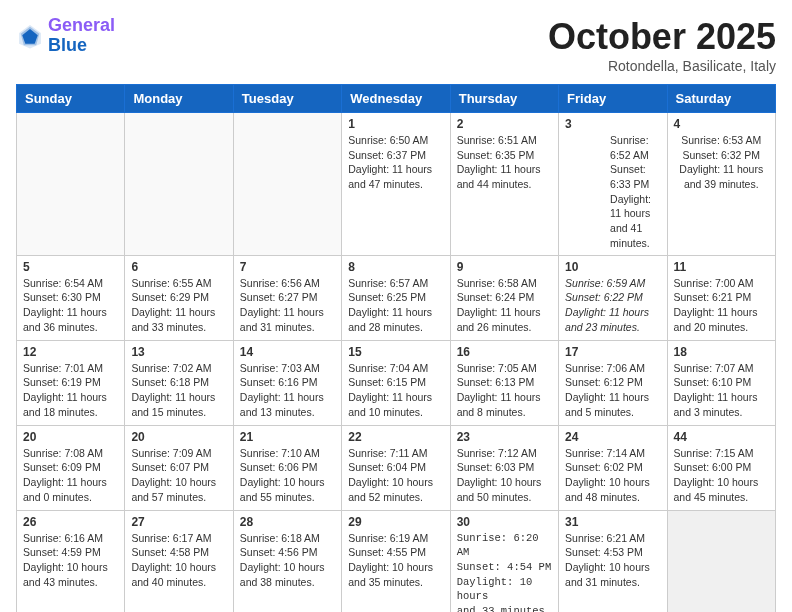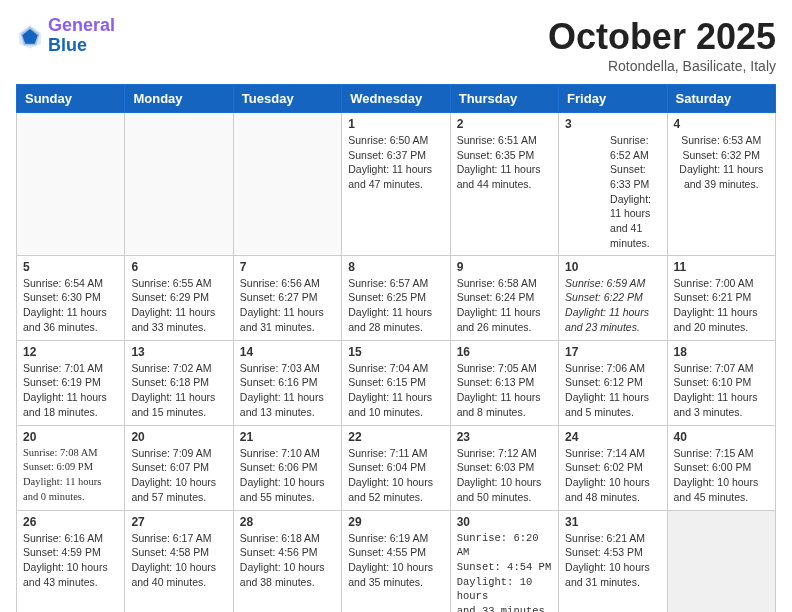--- a/index.html
+++ b/index.html
@@ -252,21 +252,21 @@
           <div class="day-number">18</div>
           <div class="day-info" style="white-space: pre-line;">Sunrise: 7:07 AM
 Sunset: 6:10 PM
 Daylight: 11 hours
 and 3 minutes.</div>
         </td>
       </tr>
       <tr class="week">
         <td>
           <div class="day-number">20</div>
-          <div class="day-info" style="white-space: pre-line; font-family: Liberation Serif, serif;">Sunrise: 7:08 AM
+          <div class="day-info" style="white-space: pre-line;">Sunrise: 7:08 AM
 Sunset: 6:09 PM
 Daylight: 11 hours
 and 0 minutes.</div>
         </td>
         <td>
           <div class="day-number">20</div>
           <div class="day-info" style="white-space: pre-line;">Sunrise: 7:09 AM
 Sunset: 6:07 PM
 Daylight: 10 hours
 and 57 minutes.</div>
@@ -293,21 +293,21 @@
 and 50 minutes.</div>
         </td>
         <td>
           <div class="day-number">24</div>
           <div class="day-info" style="white-space: pre-line;">Sunrise: 7:14 AM
 Sunset: 6:02 PM
 Daylight: 10 hours
 and 48 minutes.</div>
         </td>
         <td>
-          <div class="day-number">40</div>
+          <div class="day-number">44</div>
           <div class="day-info" style="white-space: pre-line;">Sunrise: 7:15 AM
 Sunset: 6:00 PM
 Daylight: 10 hours
 and 45 minutes.</div>
         </td>
       </tr>
       <tr class="week">
         <td>
           <div class="day-number">26</div>
           <div class="day-info" style="white-space: pre-line;">Sunrise: 6:16 AM

